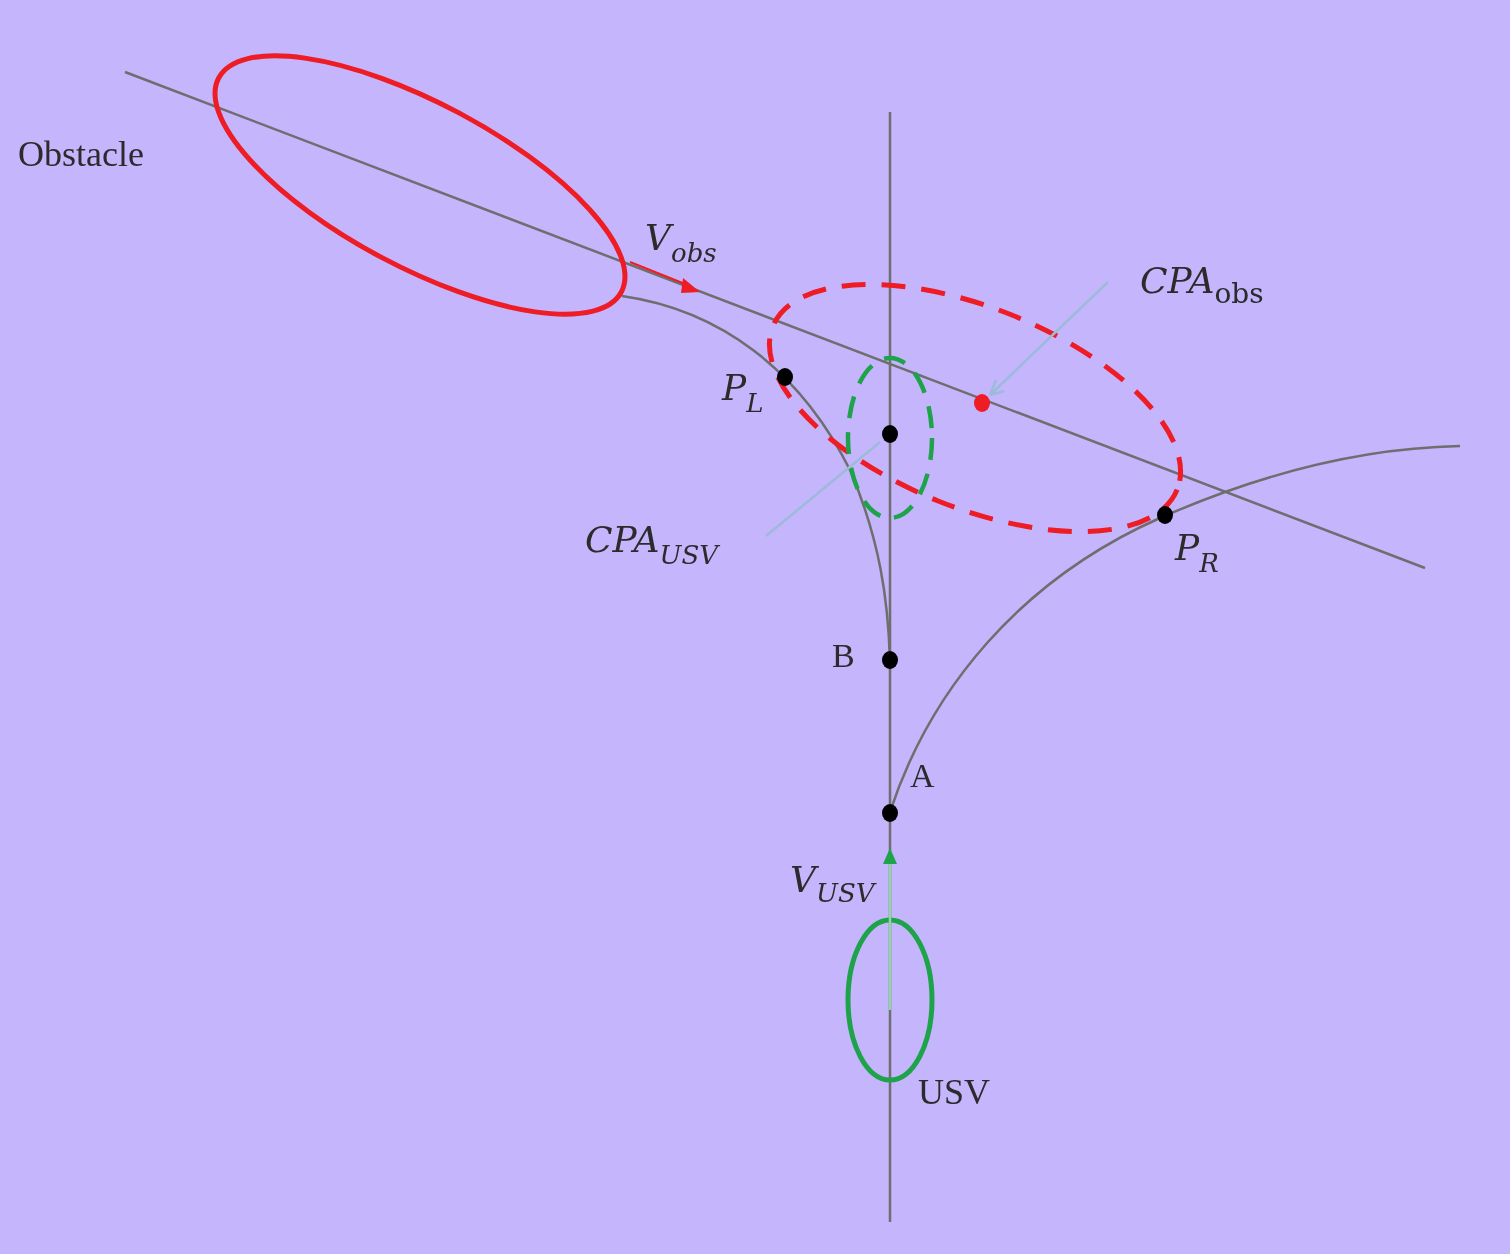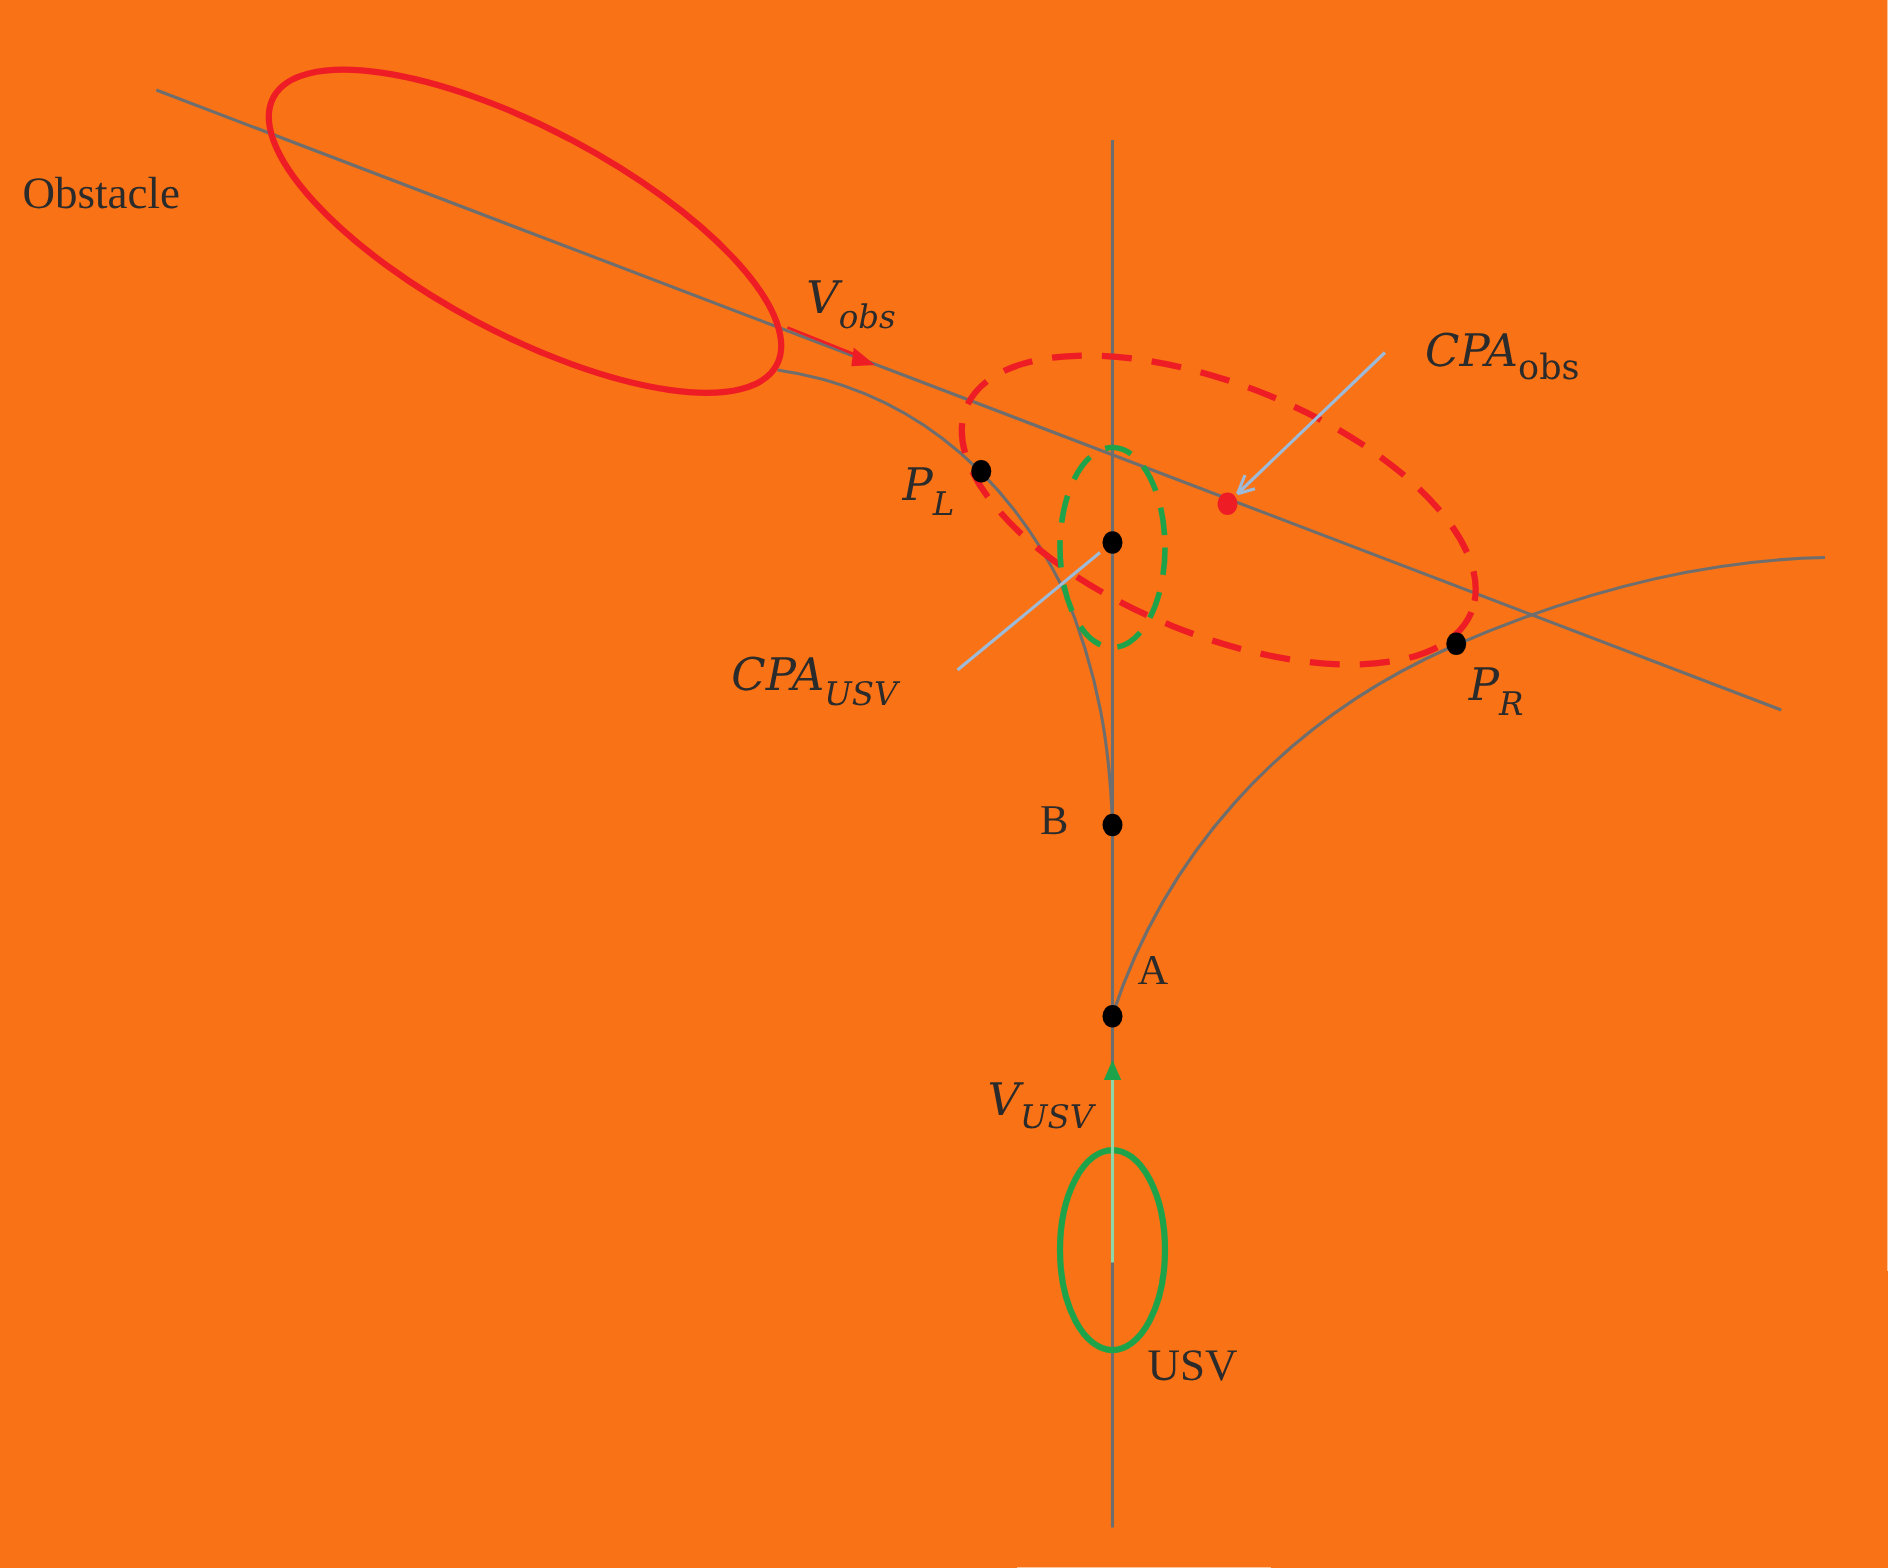--- a/index.html
+++ b/index.html
@@ -1,16 +1,16 @@
 <!DOCTYPE html>
 <html><head>
 <meta charset="utf-8">
 <style>
   html, body { margin:0; padding:0; background:#ffffff; }
-  #stage { position:relative; width:1510px; height:1254px; overflow:hidden; background:#f97316; }
+  #stage { position:relative; width:1510px; height:1254px; overflow:hidden; background:#c4b5fd; }
   svg { position:absolute; left:0; top:0; }
   .lbl { font-family:"Liberation Serif", serif; fill:#2b2b2b; }
   .math { font-family:"DejaVu Serif", serif; font-style:italic; fill:#2b2b2b; }
 </style>
 </head>
 <body>
 
 <div id="stage">
 <svg width="1510" height="1254" viewBox="0 0 1510 1254" xmlns="http://www.w3.org/2000/svg">
 

